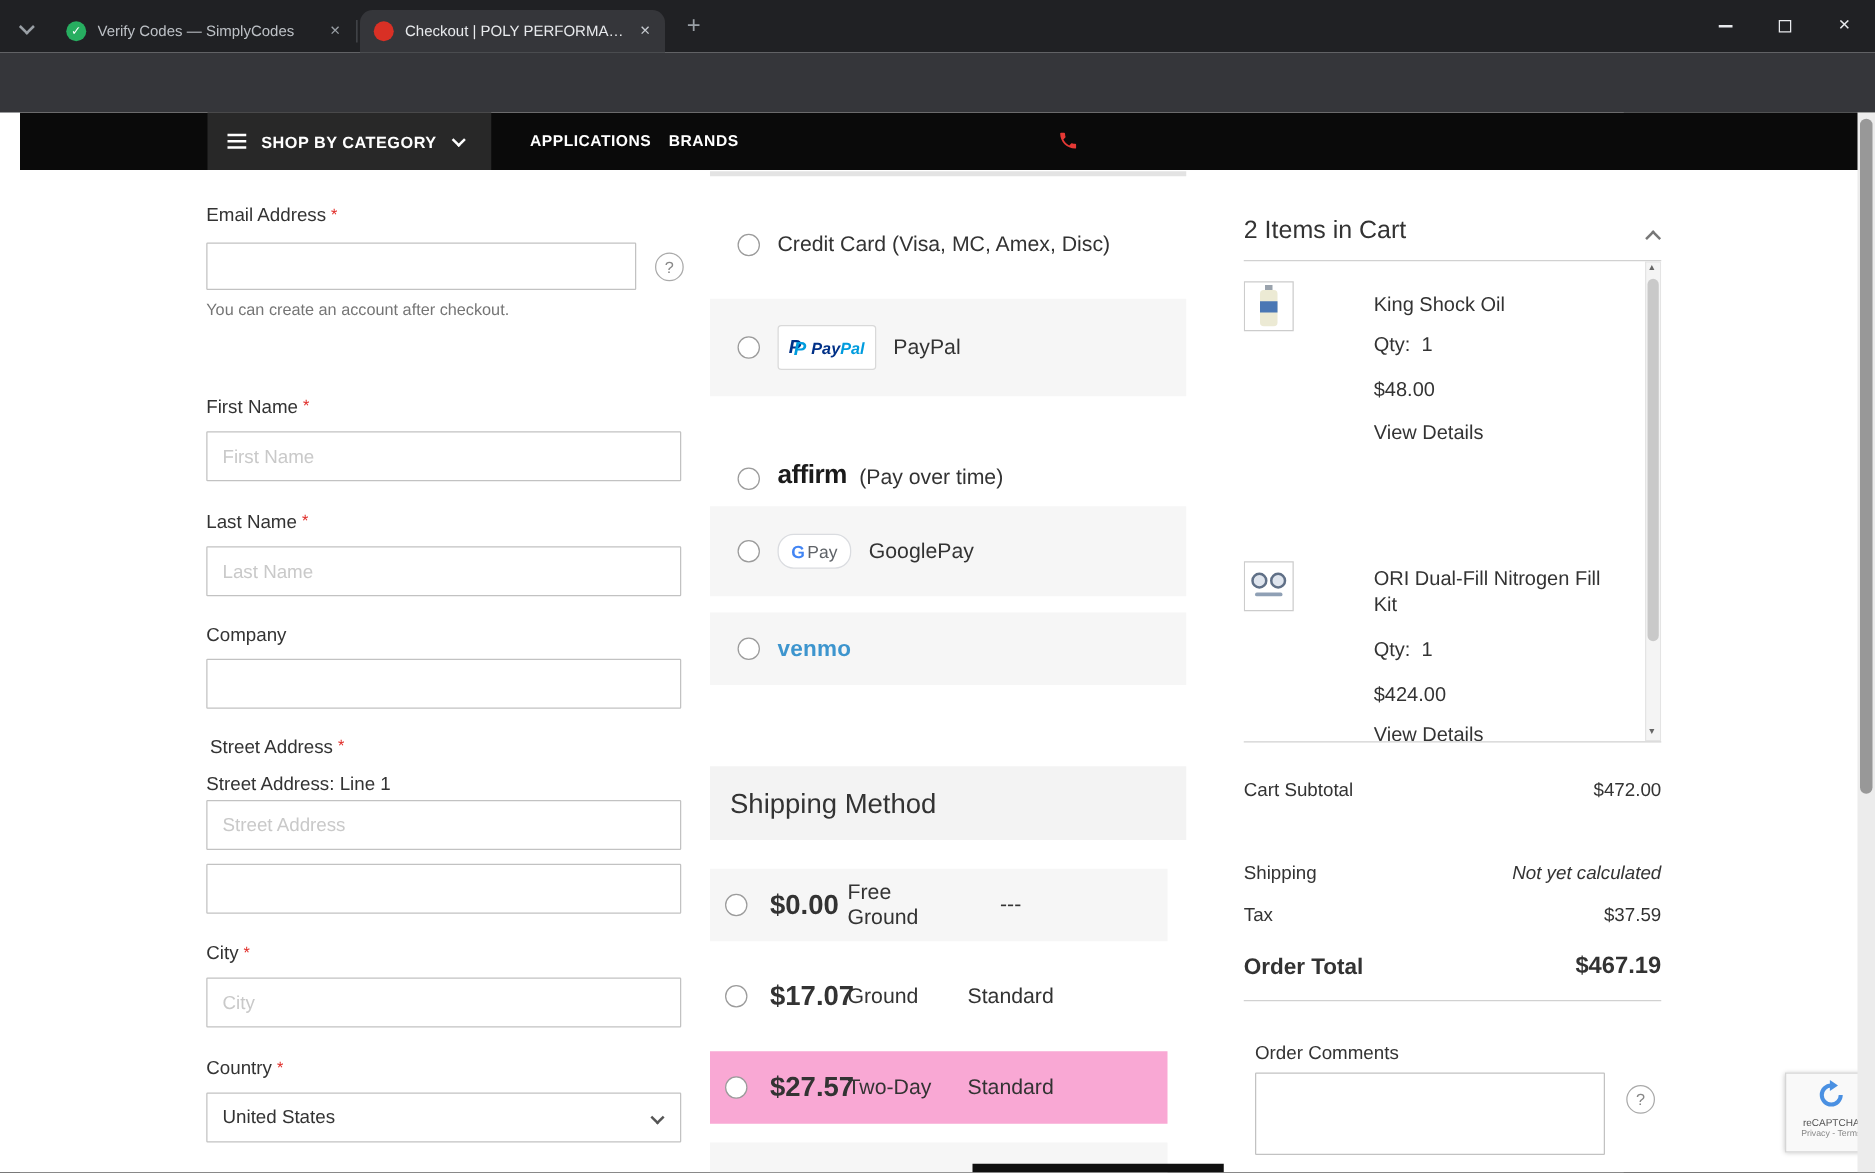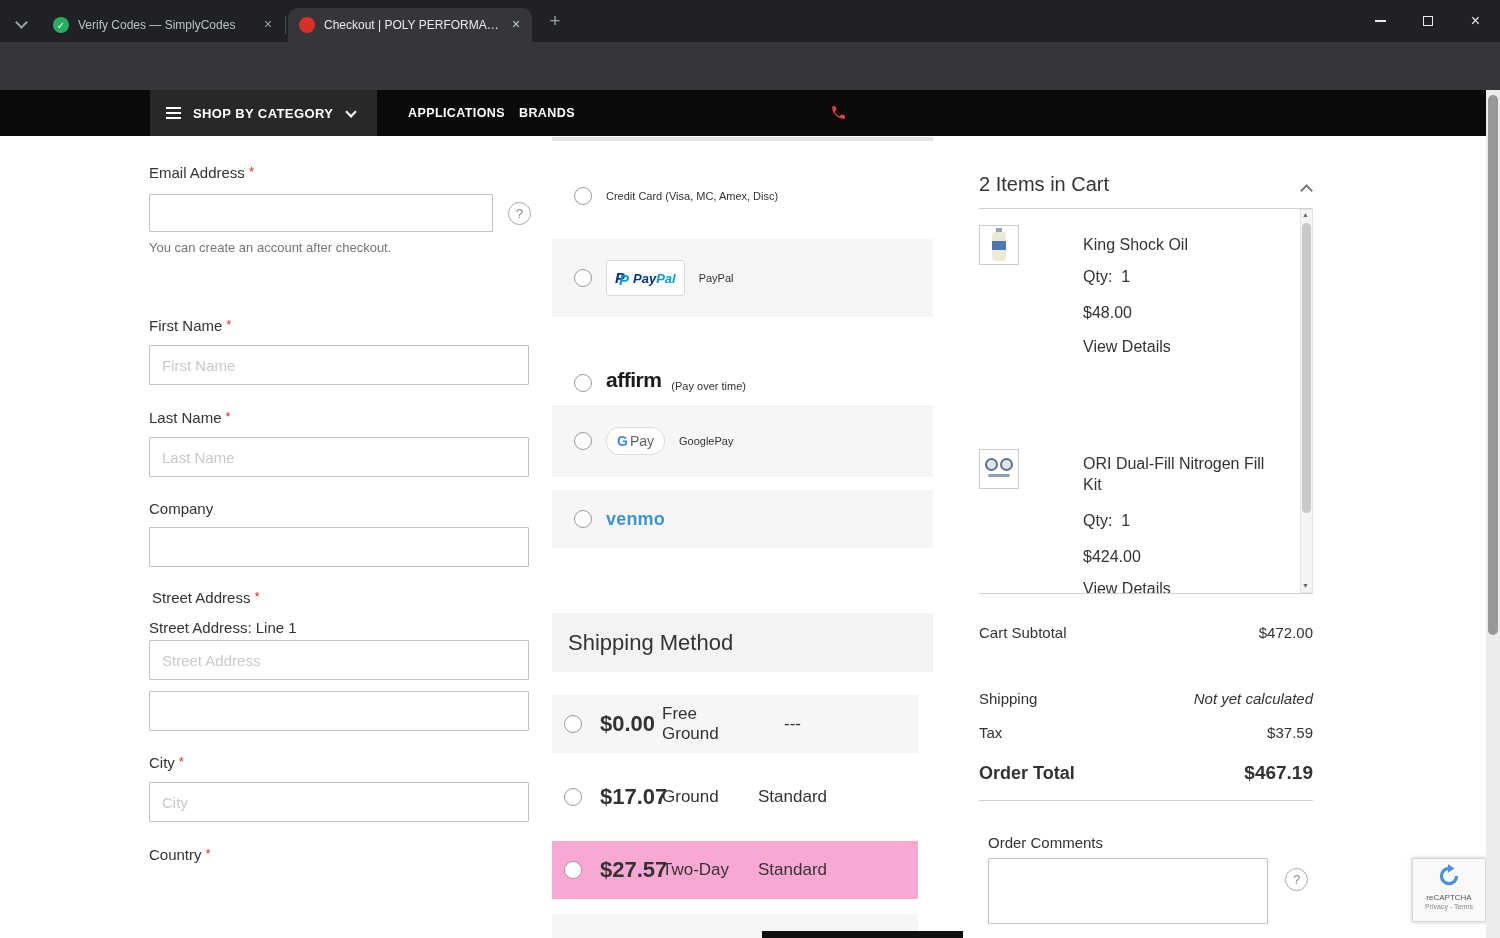--- a/index.html
+++ b/index.html
@@ -20,38 +20,38 @@
         border-bottom:2px solid #9aa0a6;transform:rotate(45deg);}
   .chev.up{transform:rotate(225deg);}
   .chev.white{border-color:#fff;width:6px;height:6px;}
   .chev.dark{border-color:#555;width:6px;height:6px;}
   .winbtn{position:absolute;top:0;height:42px;display:flex;align-items:center;justify-content:center;color:#e8eaed;}
   .urlbar{position:absolute;left:124px;top:50px;width:1042px;height:32px;border-radius:16px;background:#202124;
           display:flex;align-items:center;}
   .navglyph{font-size:17px;color:#c7cbd0;}
   .extbtn{position:absolute;top:57px;width:18px;height:18px;}
   
-  .page{position:absolute;left:0;top:90px;width:1283px;height:848px;background:#fff;}
+  .page{position:absolute;left:16px;top:90px;width:1283px;height:848px;background:#fff;}
   .siteheader{position:absolute;left:0;top:0;width:1486px;height:46px;background:#0a0a0a;}
   .hlink{position:absolute;top:0;height:46px;line-height:46px;color:#fff;font-size:12.5px;font-weight:700;
          letter-spacing:.4px;white-space:nowrap;}
   .hbar{display:block;width:15px;height:2px;background:#fff;margin:3px 0;}
   .flabel{position:absolute;font-size:15px;color:#333;white-space:nowrap;}
   .req{color:#e02b27;margin-left:4px;font-size:13px;vertical-align:top;}
   .tin{position:absolute;border:1px solid #c2c2c2;background:#fff;font-family:"Liberation Sans",sans-serif;
        font-size:15px;color:#333;padding:0 12px;box-sizing:border-box;border-radius:1px;outline:none;}
   .tin::placeholder{color:#c9c9c9;}
   .help{position:absolute;width:21px;height:21px;border:1px solid #aaa;border-radius:50%;background:#fff;
         color:#888;font-size:13px;text-align:center;line-height:21px;}
   .selectbox{position:absolute;border:1px solid #c2c2c2;background:#fff;box-sizing:border-box;
              font-size:15px;color:#333;line-height:38px;padding:0 12px;border-radius:1px;}
   .payrow{position:absolute;left:552px;width:381px;display:flex;align-items:center;gap:14px;
           padding-left:22px;box-sizing:border-box;}
   .radio{width:16px;height:16px;min-width:16px;border:1px solid #9b9b9b;border-radius:50%;background:#fff;}
-  .paylabel{font-size:11px;color:#333;white-space:nowrap;}
+  .paylabel{font-size:17px;color:#333;white-space:nowrap;}
   .shiprow{position:absolute;left:552px;width:366px;display:flex;align-items:center;padding-left:12px;
            box-sizing:border-box;}
   .sprice{width:62px;margin-left:18px;font-size:22px;font-weight:700;color:#333;}
   .smethod{width:96px;font-size:17px;color:#333;}
   .scarrier{font-size:17px;color:#333;}
   .totrow{position:absolute;left:979px;width:334px;display:flex;justify-content:space-between;
           font-size:15px;color:#333;}
   .hr{position:absolute;height:1px;background:#d1d1d1;}
   .thumb{position:absolute;width:40px;height:40px;border:1px solid #ccc;background:#fff;box-sizing:border-box;}
   .cartname{position:absolute;left:104px;font-size:16px;color:#333;line-height:21px;}
@@ -199,20 +199,24 @@
     <input class="tin" style="left: 149px; top: 601px; width: 380px; height: 40px;">
 
     <div class="flabel" style="left:149px;top:664px;">
       <span>City</span><span class="req">*</span>
     </div>
     <input class="tin" style="left: 149px; top: 692px; width: 380px; height: 40px;" placeholder="City">
 
     <div class="flabel" style="left:149px;top:756px;">
       <span>Country</span><span class="req">*</span>
     </div>
+    <div class="selectbox" style="left:149px;top:784px;width:380px;height:40px;">
+      <span>United States</span>
+      <span class="chev dark" style="position:absolute;right:14px;top:15px;"></span>
+    </div>
 
     <div class="abs" style="left:552px;top:47px;width:381px;height:4px;background:#e3e3e3;"></div>
 
     <div class="payrow" style="top:75px;height:61px;background:#fff;">
       <span class="radio"></span>
       <span class="paylabel">Credit Card (Visa, MC, Amex, Disc)</span>
     </div>
 
     <div class="payrow" style="top:149px;height:78px;background:#f6f6f6;">
       <span class="radio"></span>

